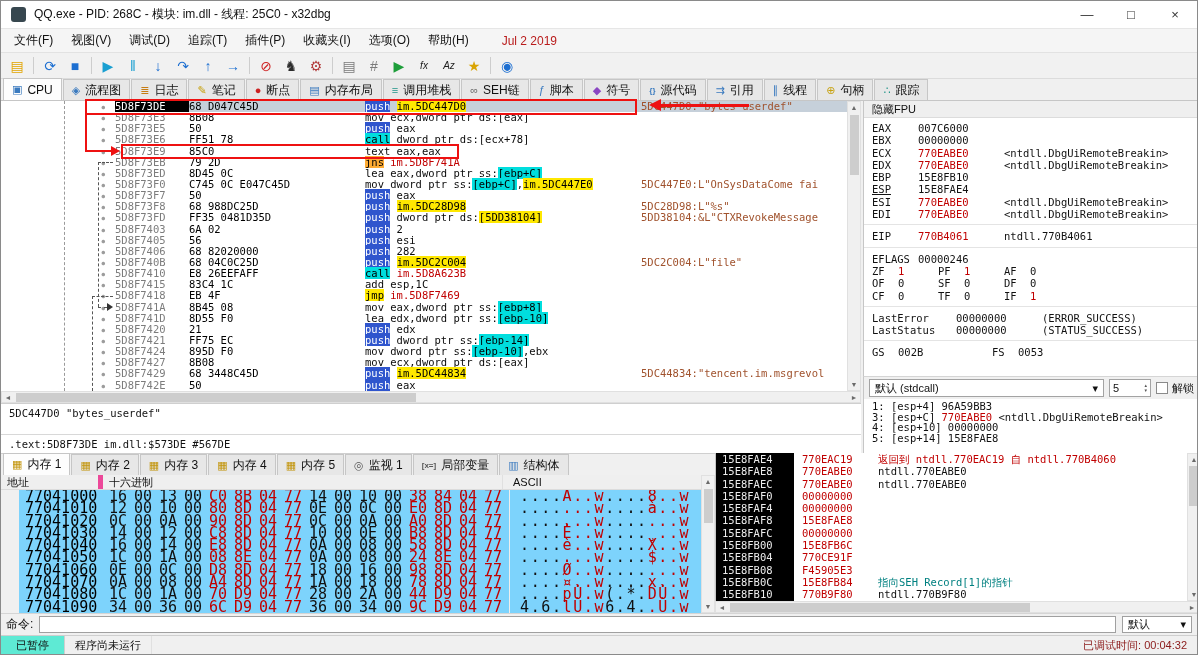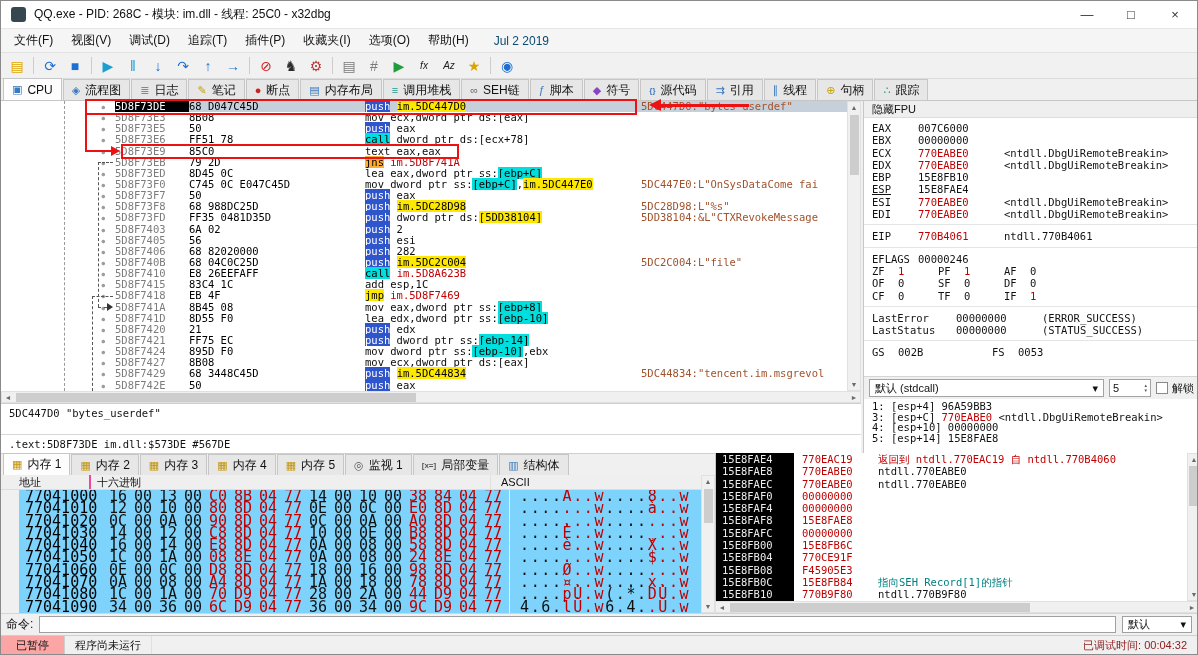--- a/index.html
+++ b/index.html
@@ -11,21 +11,21 @@
   
   #titlebar{position:absolute;left:0;top:0;width:100%;height:28px;background:#fff;display:flex;align-items:center;border-bottom:1px solid #e6e6e6}
   #app-icon{width:15px;height:15px;margin:0 8px 0 10px;background:#37474f;border-radius:3px;flex:none}
   #window-title{white-space:nowrap}
   .tspacer{flex:1}
   .wbtn{width:44px;height:27px;text-align:center;line-height:27px;font-size:13px;color:#333}
 
   
   #menubar{position:absolute;top:28px;left:0;width:100%;height:24px;background:#f5f5f5;border-bottom:1px solid #e2e2e2;display:flex;align-items:center;padding-left:4px}
   .menu-item{padding:3px 9px;white-space:nowrap}
-  #build-date{color:#0c4a6e;margin-left:16px}
+  #build-date{color:#b91c1c;margin-left:24px}
 
   
   #toolbar{position:absolute;top:52px;left:0;width:100%;height:26px;background:#f1f1f1;border-bottom:1px solid #dcdcdc;display:flex;align-items:center;padding-left:4px;gap:1px}
   .tbtn{width:24px;height:22px;display:inline-flex;align-items:center;justify-content:center;font-size:14px;border-radius:2px;flex:none}
   .tbtn.txt{font-size:10px;font-style:italic;font-weight:normal}
   .tsep{width:1px;height:17px;background:#cdcdcd;margin:0 3px;flex:none}
 
   
   #tabbar{position:absolute;top:78px;left:0;width:100%;height:22px;background:#f0f0f0;border-bottom:1px solid #c6c6c6;display:flex;align-items:flex-end;padding-left:2px}
   .tab{height:21px;display:inline-flex;align-items:center;gap:5px;padding:0 8px;border:1px solid #c6c6c6;border-bottom:none;background:#e7e7e7;margin-right:1px;white-space:nowrap}
@@ -92,21 +92,21 @@
 
   
   #args{position:absolute;left:862px;top:398px;width:336px;height:54px;background:#fff;border-left:1px solid #c6c6c6;font-family:"DejaVu Sans Mono",monospace;font-size:10.5px;padding:2px 0 0 8px;overflow:hidden}
   .arow{height:10.6px;line-height:10.6px;white-space:pre}
 
   
   #bottomtabs{position:absolute;left:0;top:452px;width:714px;height:22px;background:#f0f0f0;border-top:1px solid #cfcfcf;display:flex;align-items:flex-end;padding-left:2px}
 
   
   #dumpheader{position:absolute;left:0;top:474px;width:714px;height:15px;background:#efefef;border-bottom:1px solid #dcdcdc;font-size:11px;display:flex;line-height:14px}
-  #dh-addr{width:90px;padding-left:18px;border-right:2px solid #ec4899}
+  #dh-addr{width:102px;padding-left:6px;border-right:5px solid #ec4899}
   #dh-hex{width:400px;padding-left:6px;border-right:1px solid #e0e0e0}
   #dh-ascii{padding-left:10px}
   #dumprows{position:absolute;left:18px;top:489px;width:700px;height:123px;background:#7dd3fc;font-family:"DejaVu Sans Mono",monospace;font-size:15px;overflow:hidden}
   .mrow{height:12.3px;line-height:12.3px;display:flex;white-space:pre}
   .maddr{width:90px;padding-left:6px;flex:none;color:#000}
   .mhex{width:400px;flex:none}
   .mb{display:inline-block;width:25px}
   .mascii{letter-spacing:1.6px;padding-left:10px;border-left:1px solid #eee}
 
   
@@ -118,21 +118,21 @@
   .scom.red{color:#c00000}
   .scom.teal{color:#008080}
 
   
   #cmdbar{position:absolute;left:0;top:612px;width:100%;height:22px;background:#f0f0f0;border-top:1px solid #d5d5d5;display:flex;align-items:center;padding:0 5px;gap:6px}
   #cmd-input{flex:1;height:17px;border:1px solid #a0a0a0;background:#fff;font-size:11px;padding:0 4px;font-family:"DejaVu Sans Mono",monospace}
   #cmd-drop{width:70px;height:17px;background:#fff;border:1px solid #a0a0a0;display:flex;justify-content:space-between;align-items:center;padding:0 5px;font-size:11px}
 
   
   #statusbar{position:absolute;left:0;top:634px;width:100%;height:20px;background:#f0f0f0;border-top:1px solid #cfcfcf;display:flex;align-items:stretch;font-size:11px}
-  #status-badge{width:64px;background:#fca5a5;display:flex;align-items:center;justify-content:center;border-right:1px solid #cfcfcf}
+  #status-badge{width:64px;background:#5eead4;display:flex;align-items:center;justify-content:center;border-right:1px solid #cfcfcf}
   #status-msg{padding:0 10px;display:flex;align-items:center;border-right:1px solid #e0e0e0}
   #status-right{margin-left:auto;padding-right:10px;display:flex;align-items:center;color:#8b1a1a}
 
   
   .ann{position:absolute;pointer-events:none}
   #ann-box1{left:84px;top:98px;width:552px;height:16px;border:2px solid #ee1111}
   #ann-vline{left:84px;top:112px;width:2px;height:39px;background:#ee1111}
   #ann-arrow2{left:86px;top:149px;width:24px;height:2px;background:#ee1111}
   #ann-arrow2-head{left:110px;top:145px;width:0;height:0;border-left:9px solid #ee1111;border-top:5px solid transparent;border-bottom:5px solid transparent}
   #ann-box2{left:120px;top:143px;width:338px;height:15px;border:2px solid #ee1111}

